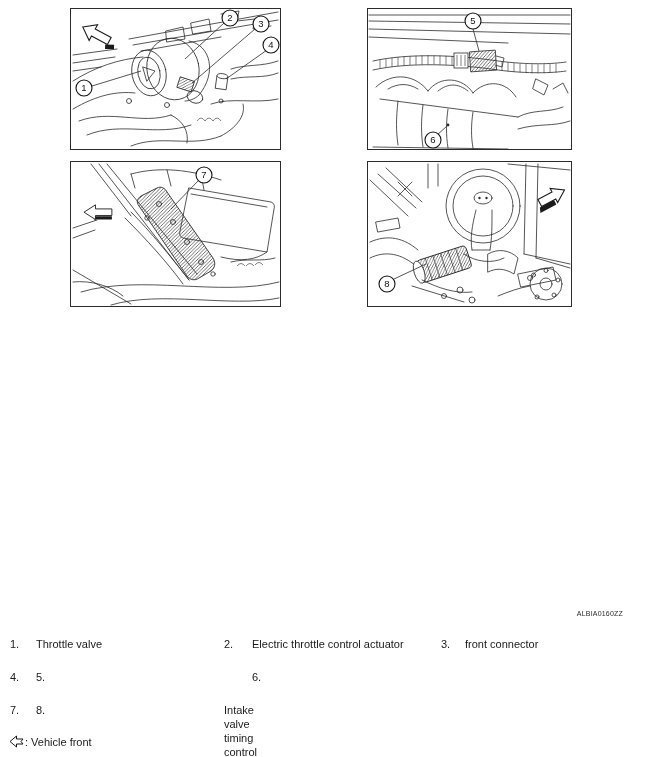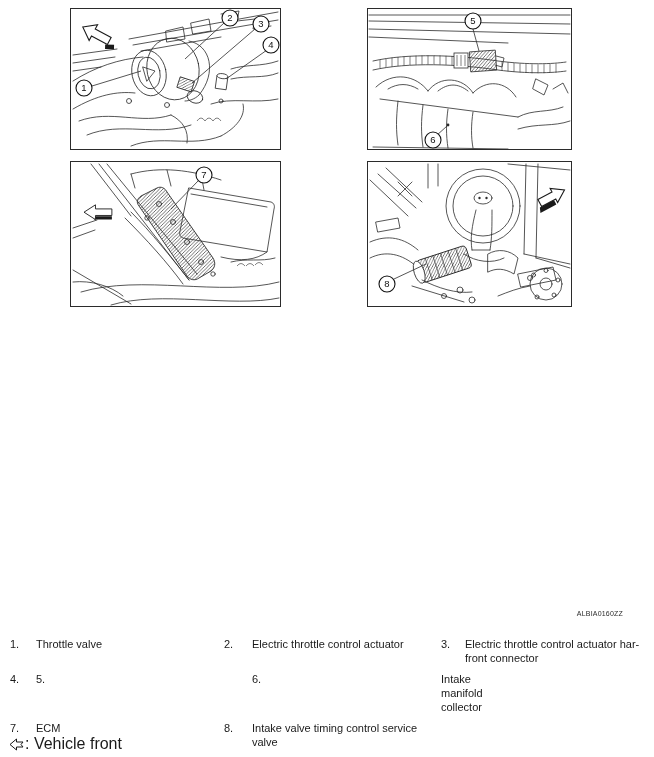--- a/index.html
+++ b/index.html
@@ -44,21 +44,21 @@
     margin-bottom:7px;
     align-items:start;
   }
   .lnum { font-size:11px; line-height:14px; }
   .llabel { font-size:11px; line-height:14px; }
   .legend-row { min-height:26px; }
 
   .vehicle-front {
     position:absolute; left:9px; top:735px;
     display:flex; align-items:center; gap:1px;
-    font-size:16px;
+    font-size:11px;
   }
   .vf-icon { display:block; }
 </style>
 </head>
 <body>
 
 <div class="page">
 
   <div class="panel" id="panel1">
     <svg viewBox="0 0 209 140">
@@ -348,41 +348,32 @@
         <div>Throttle valve</div>
           <div></div>
       </div>
       <div class="lnum">2.</div>
       <div class="llabel">
         <div>Electric throttle control actuator</div>
           <div></div>
       </div>
       <div class="lnum">3.</div>
       <div class="llabel">
-        <div>Electric throttle control actuator har-</div>
           <div>front connector</div>
       </div>
     </div>
     <div class="legend-row">
       <div class="lnum">4.</div>
       <div class="lnum">5.</div>
       <div class="llabel">
       </div>
       <div class="lnum">6.</div>
-      <div class="llabel">
-        <div>Intake manifold collector</div>
-          <div></div>
-      </div>
     </div>
     <div class="legend-row">
       <div class="lnum">7.</div>
-      <div class="llabel">
-        <div>ECM</div>
-          <div></div>
-      </div>
       <div class="lnum">8.</div>
       <div class="llabel">
         <div>Intake valve timing control service</div>
           <div>valve</div>
       </div>
       <div class="lnum"></div>
       <div class="llabel"></div>
     </div>
   </div>
 

